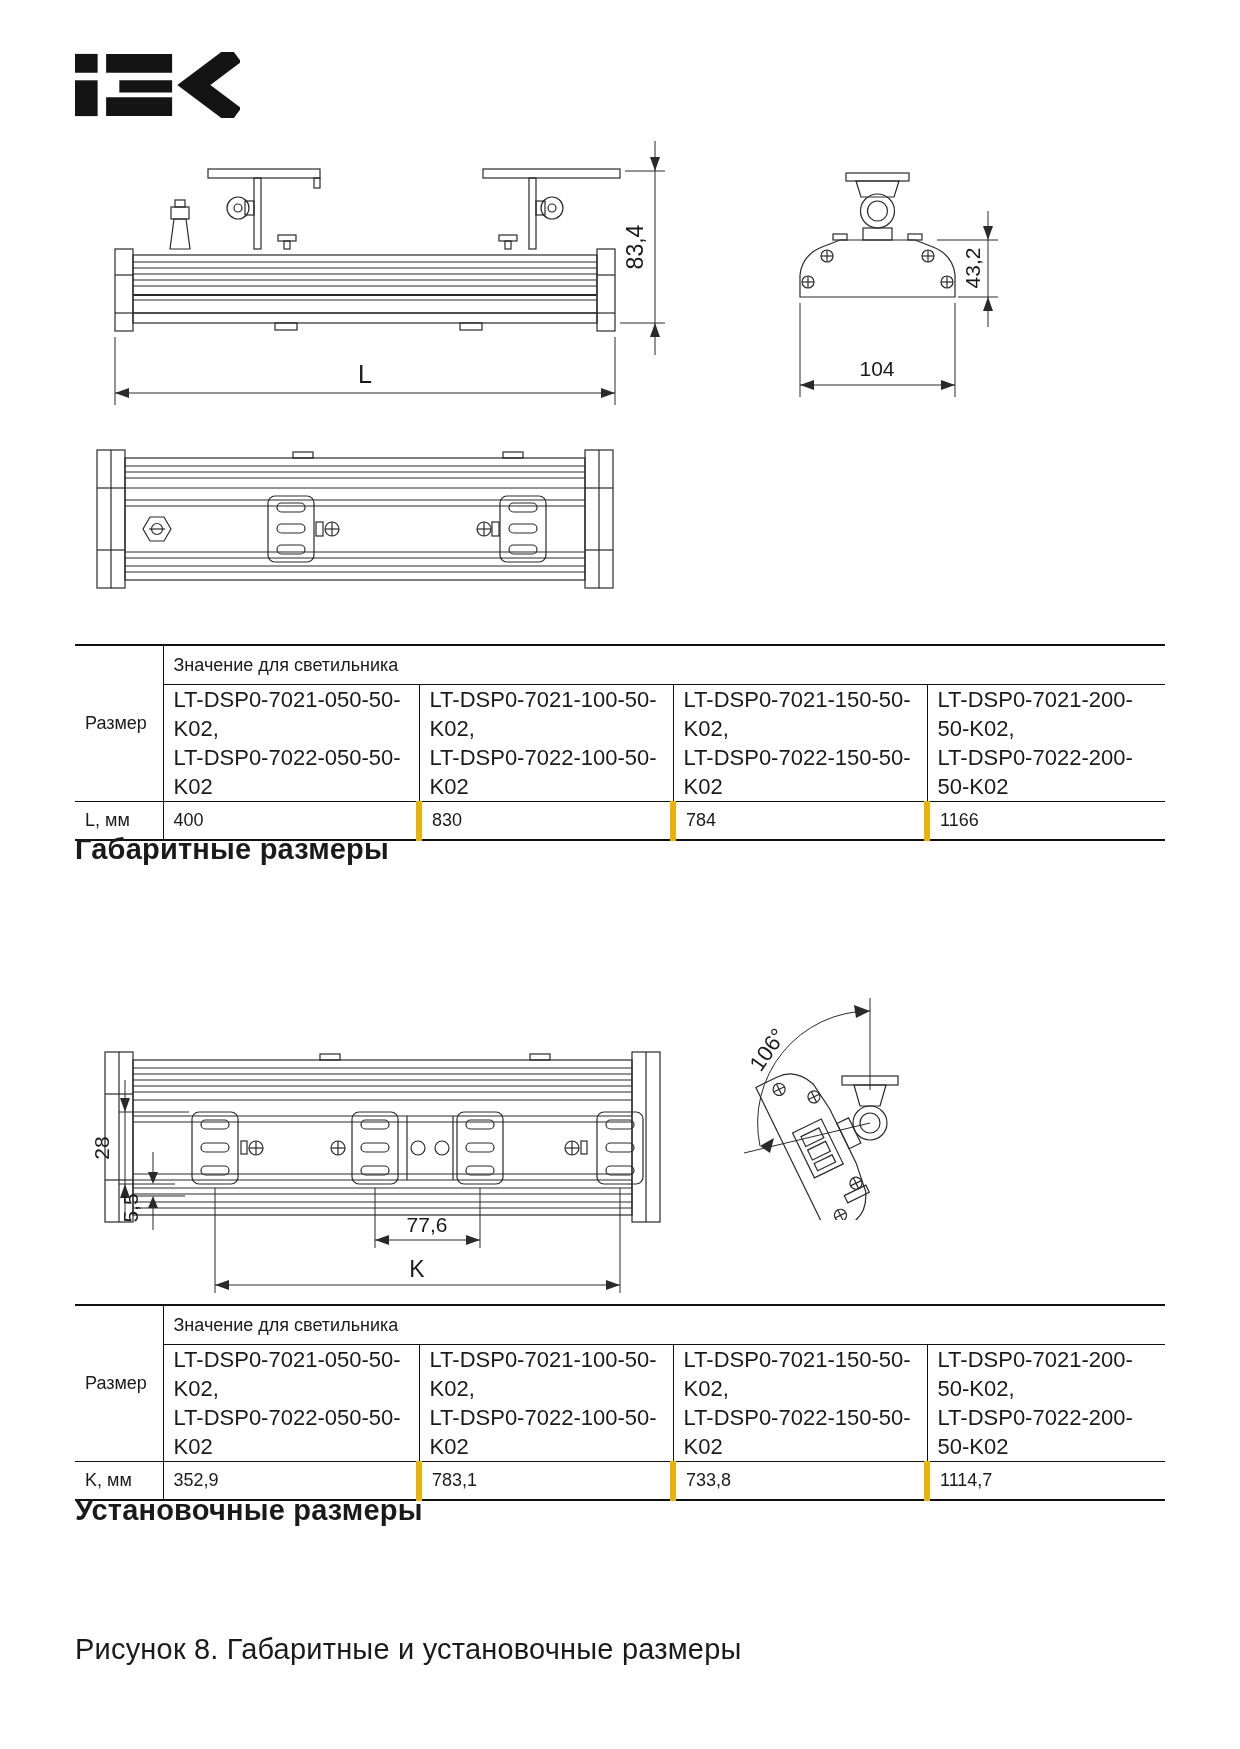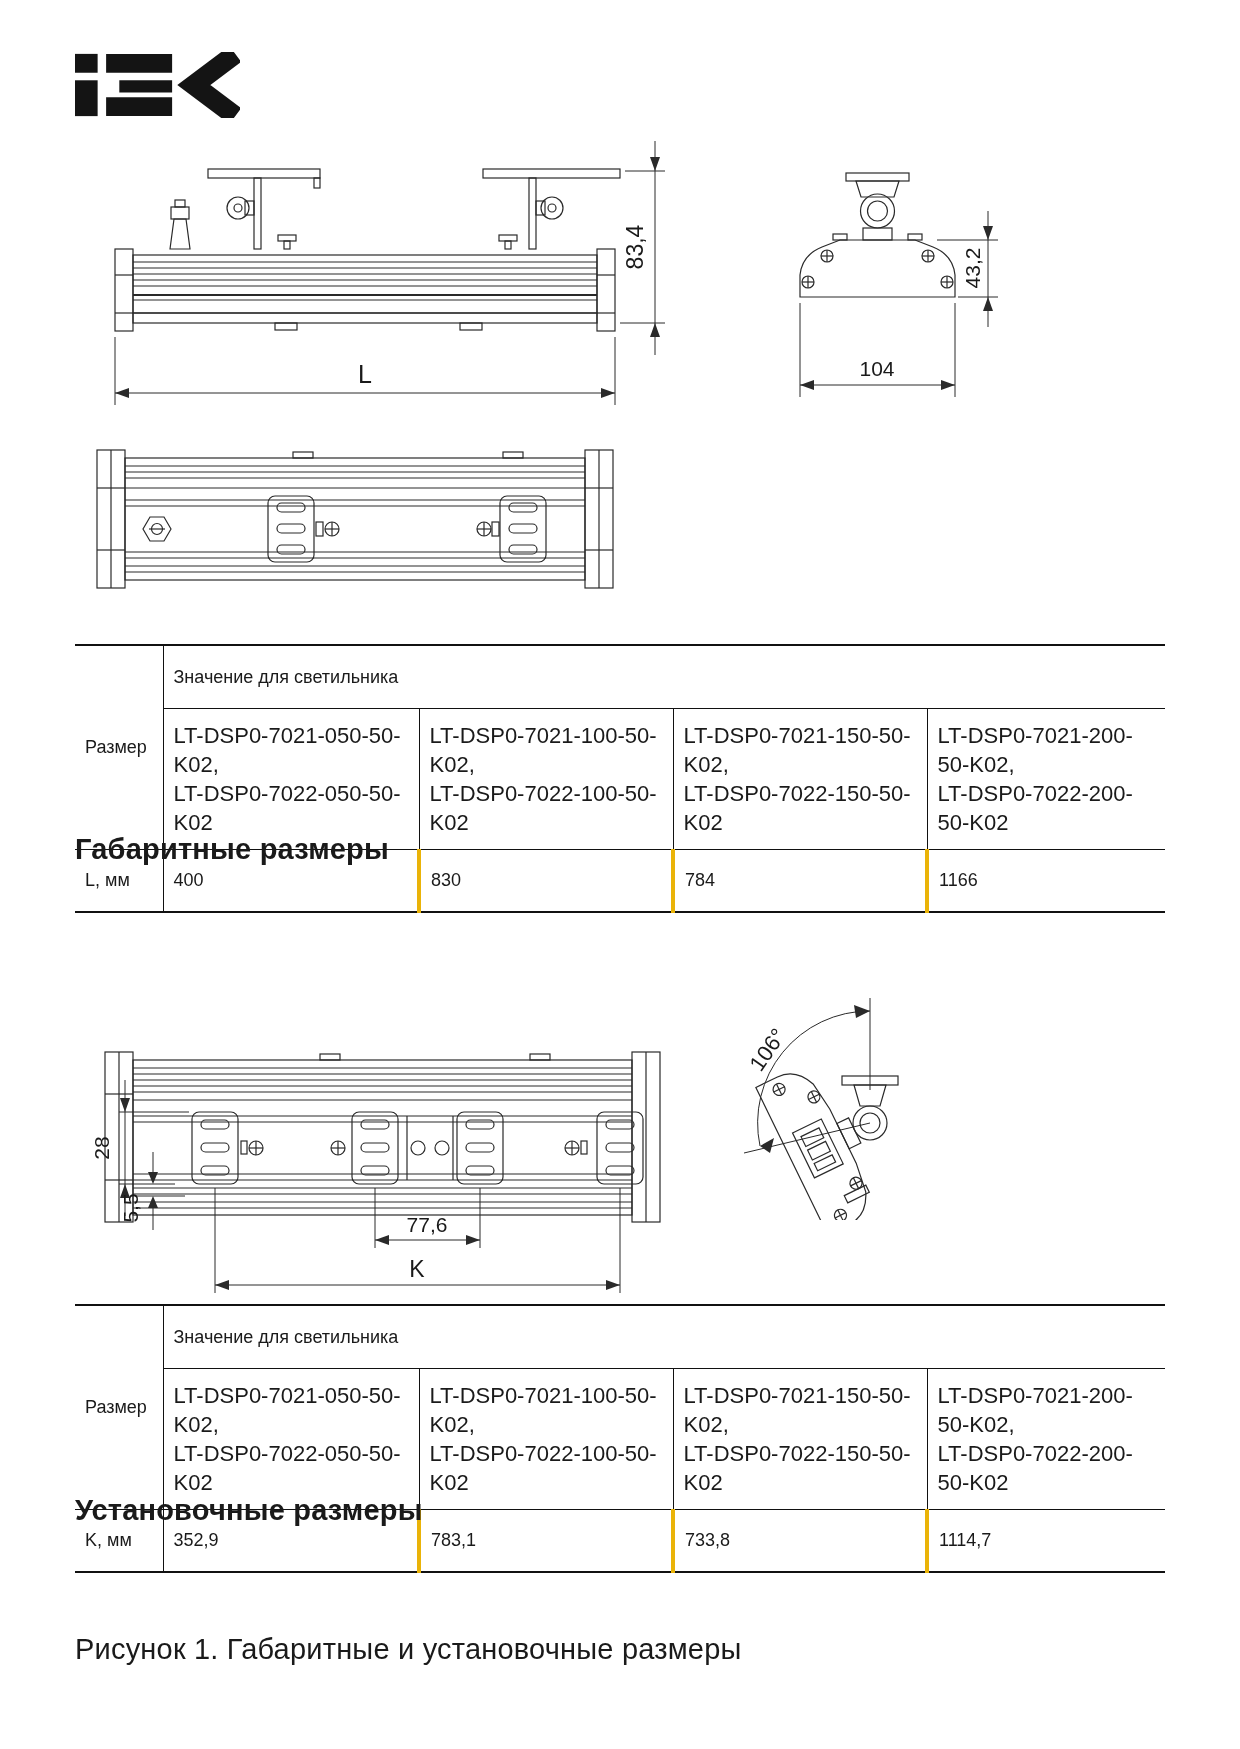--- a/index.html
+++ b/index.html
@@ -12,28 +12,28 @@
   svg{display:block;}
   svg text{font-family:"Liberation Sans", sans-serif;fill:#1a1a1a;}
   .heading{font-size:29px;letter-spacing:0.2px;color:#1a1a1a;font-weight:bold;}
   .caption{font-size:29px;letter-spacing:0.2px;color:#1a1a1a;}
 
   table.dimtable{
     border-collapse:collapse;table-layout:fixed;width:1090px;
     border-top:2px solid #111;border-bottom:2px solid #111;
     font-size:18px;color:#1a1a1a;
   }
-  table.dimtable td{padding:12px 10px;vertical-align:middle;overflow:hidden;}
+  table.dimtable td{padding:0 10px;vertical-align:middle;overflow:hidden;}
   td.c-size{border-right:1.2px solid #111;border-bottom:1.6px solid #111;vertical-align:top;padding-top:9px;height:38px;}
   td.c-valhdr{border-bottom:1px solid #111;padding-top:9px;vertical-align:top;height:38px;}
   td.c-model{border-bottom:1.6px solid #111;border-right:1px solid #111;
     white-space:pre-line;line-height:1.32;font-size:22px;padding-top:8px;padding-bottom:8px;height:52px;}
   td.c-model.last{border-right:none;}
   td.c-rowlabel{border-right:1.2px solid #111;height:37px;}
-  td.c-val{border-right:4px solid #eab308;height:37px;}
+  td.c-val{border-right:6px solid #eab308;height:37px;}
   td.c-val.last{border-right:none;}
 </style>
 </head>
 <body>
 
 <div id="page">
 
   <div class="abs" style="left:75px;top:52px;">
     <svg width="165" height="66" viewBox="0 0 175 66">
       <g fill="#141414">
@@ -422,15 +422,15 @@
       <td class="c-val">352,9</td>
       <td class="c-val">783,1</td>
       <td class="c-val">733,8</td>
       <td class="c-val last">1114,7</td>
     </tr>
   </tbody>
     </table>
 
   <div class="abs heading" style="left:75px;top:1494px;text-align:right;">Установочные размеры</div>
 
-  <div class="abs caption" style="left:75px;top:1633px;">Рисунок 1. Габаритные и установочные размеры</div>
+  <div class="abs caption" style="left:75px;top:1633px;">Рисунок 8. Габаритные и установочные размеры</div>
 
 </div>
 
 </body></html>

